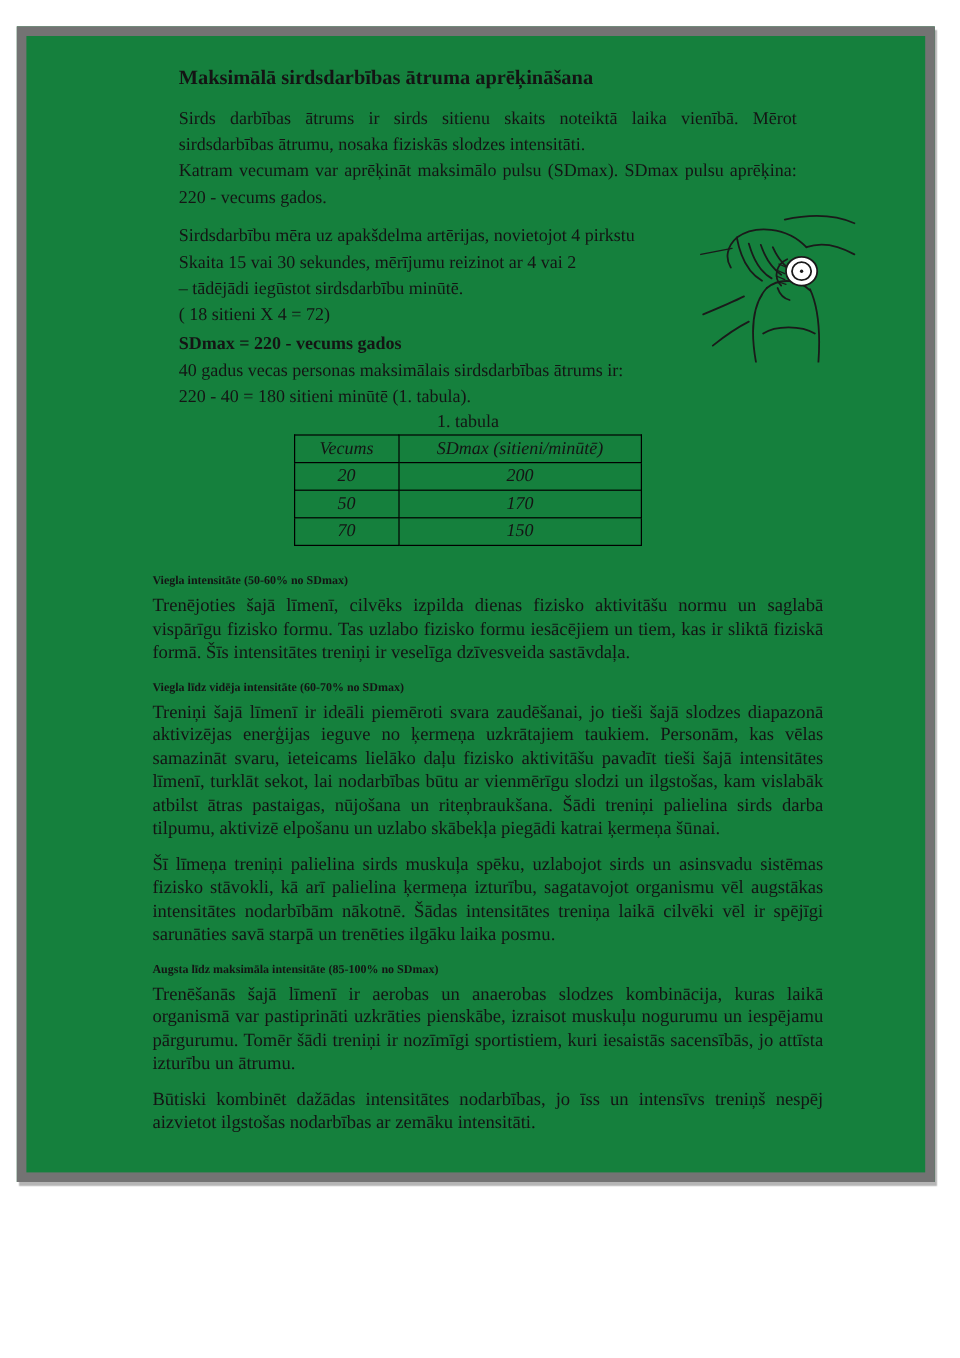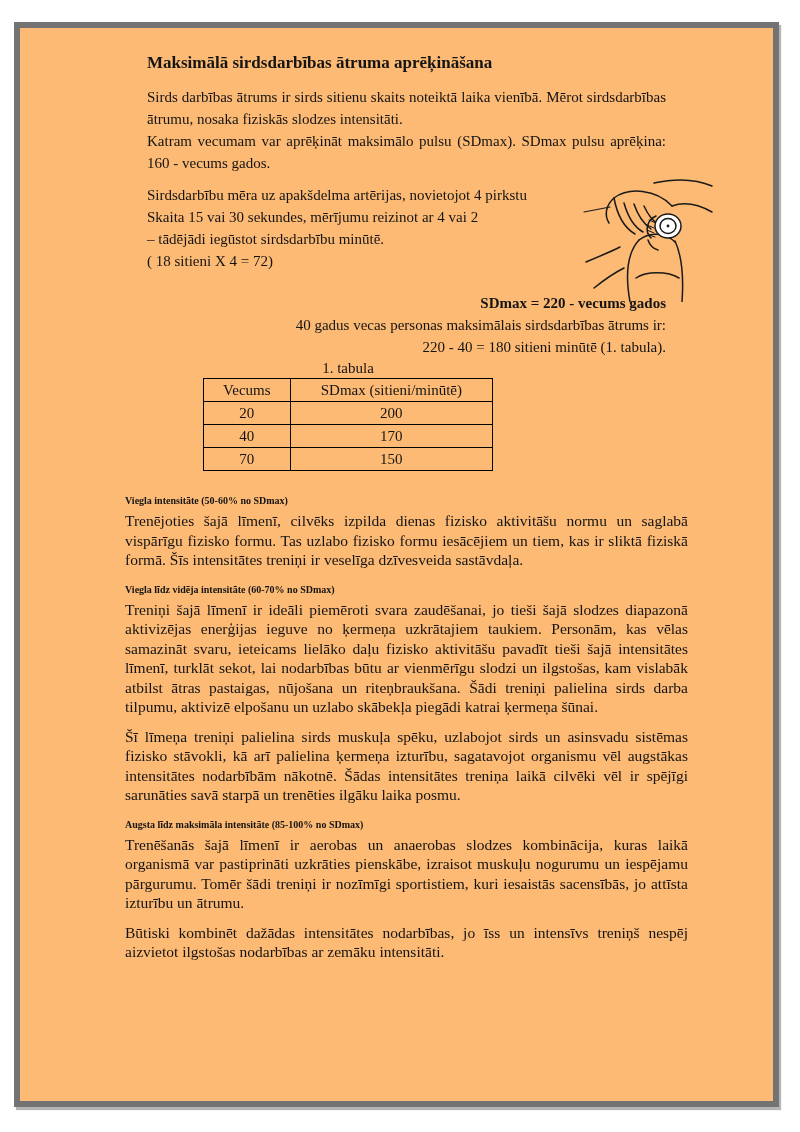--- a/index.html
+++ b/index.html
@@ -8,61 +8,62 @@
     font-family: "Liberation Serif", "DejaVu Serif", serif;
     color: #141414;
     position: relative;
     width: 800px;
     height: 1132px;
     overflow: hidden;
   }
   .frame {
     position: absolute;
     left: 14px; top: 22px;
-    width: 765px; height: 1085px;
-    border: 6px solid #737373;
+    width: 765px; height: 963px;
+    border: 8px solid #737373;
     box-shadow: 2px 3px 1px rgba(90,90,90,0.45);
-    background: #fdba74;
+    background: #15803d;
   }
   .content {
     position: absolute;
     left: 0; top: 0; right: 0; bottom: 0;
     padding: 22px 85px 0 105px;
   }
   .top-block {
     padding: 0 22px;
     font-size: 15px;
     line-height: 22px;
   }
   .doc-title {
     font-size: 17px;
     font-weight: bold;
     line-height: 26px;
     margin-bottom: 10px;
   }
   .intro p { text-align: justify; }
   .example { margin-top: 10px; }
   .example .line { white-space: nowrap; }
-  .formula { margin-top: 20px; text-align: right; }
+  .formula { margin-top: 2px; }
   .bold { font-weight: bold; }
   .table-wrap {
     width: 290px;
-    margin-left: 78px;
+    margin-left: 118px;
     margin-top: 2px;
   }
   .table-caption {
     text-align: center;
     font-size: 15px;
     line-height: 16px;
     margin-bottom: 2px;
   }
   table.sdmax {
     width: 100%;
     border-collapse: collapse;
     font-size: 15px;
+    font-style: italic;
   }
   table.sdmax th, table.sdmax td {
     border: 1px solid #000;
     text-align: center;
     font-weight: normal;
     padding: 1px 2px;
     line-height: 20px;
   }
   table.sdmax th.col-age, table.sdmax td.col-age { width: 30%; }
   .sections {
@@ -89,21 +90,21 @@
 <body>
 
 <div class="frame">
   <div class="content">
 
     <div class="top-block">
       <h1 class="doc-title">Maksimālā sirdsdarbības ātruma aprēķināšana</h1>
 
       <div class="intro">
         <p>Sirds darbības ātrums ir sirds sitienu skaits noteiktā laika vienībā. Mērot sirdsdarbības ātrumu, nosaka fiziskās slodzes intensitāti.</p>
-        <p>Katram vecumam var aprēķināt maksimālo pulsu (SDmax). SDmax pulsu aprēķina: 160 - vecums gados.</p>
+        <p>Katram vecumam var aprēķināt maksimālo pulsu (SDmax). SDmax pulsu aprēķina: 220 - vecums gados.</p>
       </div>
 
       <div class="example">
         <div class="line">Sirdsdarbību mēra uz apakšdelma artērijas, novietojot 4 pirkstu</div>
         <div class="line">Skaita 15 vai 30 sekundes, mērījumu reizinot ar 4 vai 2</div>
         <div class="line">– tādējādi iegūstot sirdsdarbību minūtē.</div>
         <div class="line">( 18 sitieni X 4 = 72)</div>
       </div>
 
       <div class="formula">
@@ -119,21 +120,21 @@
         <tbody>
             <tr>
           <th class="col-age">Vecums</th>
           <th>SDmax (sitieni/minūtē)</th>
         </tr>
         <tr>
           <td class="col-age">20</td>
           <td>200</td>
         </tr>
         <tr>
-          <td class="col-age">40</td>
+          <td class="col-age">50</td>
           <td>170</td>
         </tr>
         <tr>
           <td class="col-age">70</td>
           <td>150</td>
         </tr>
       </tbody>
         </table>
     </div>
 

